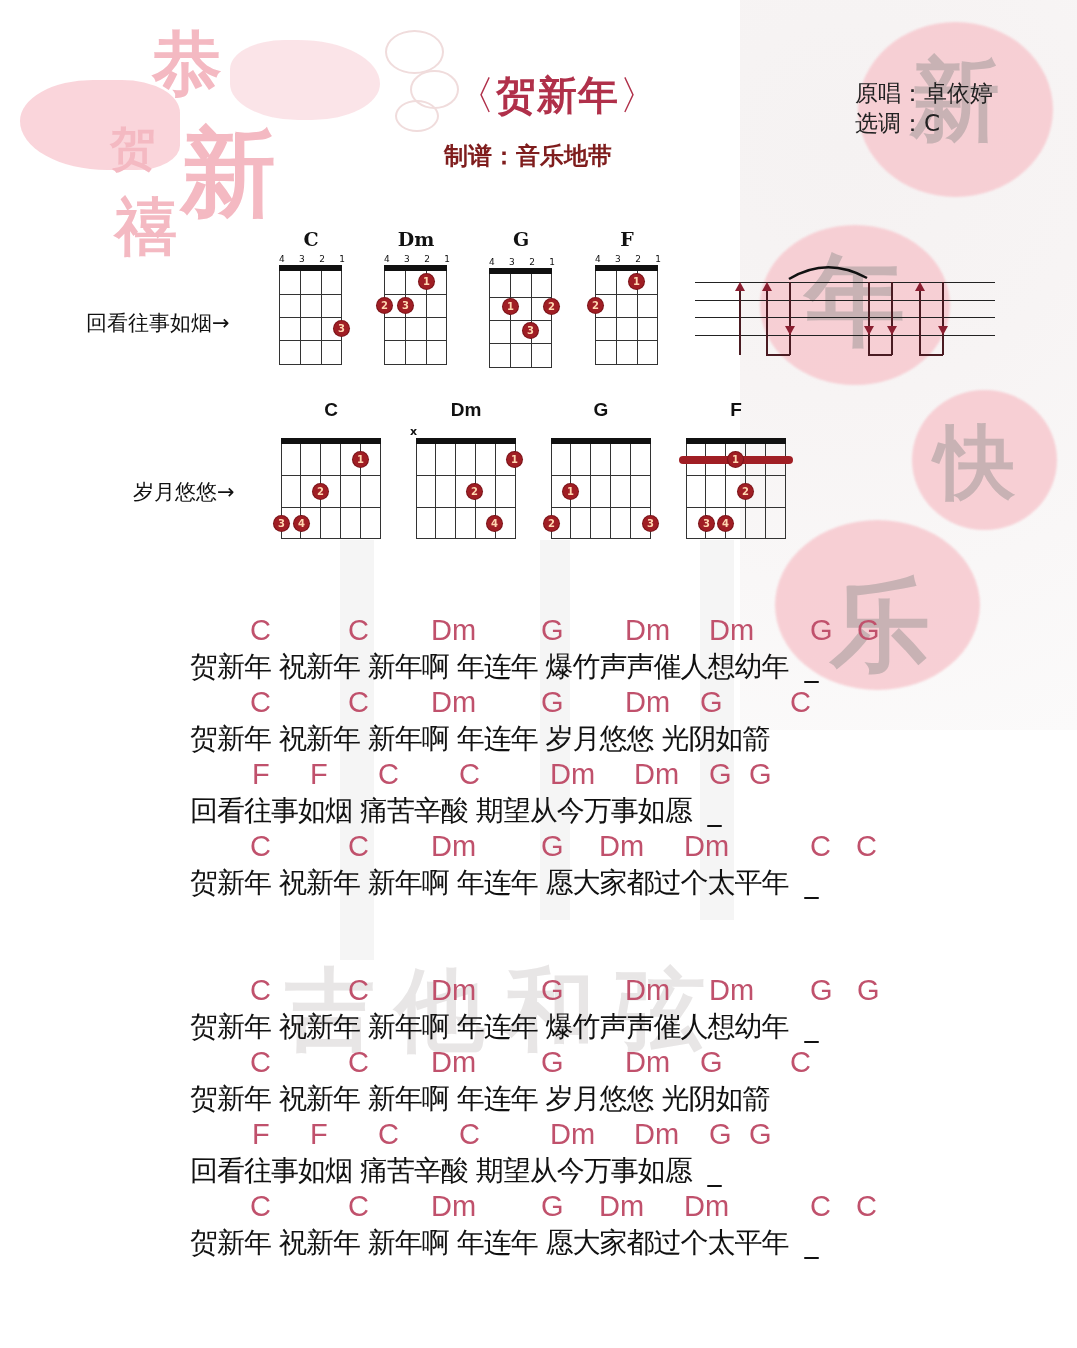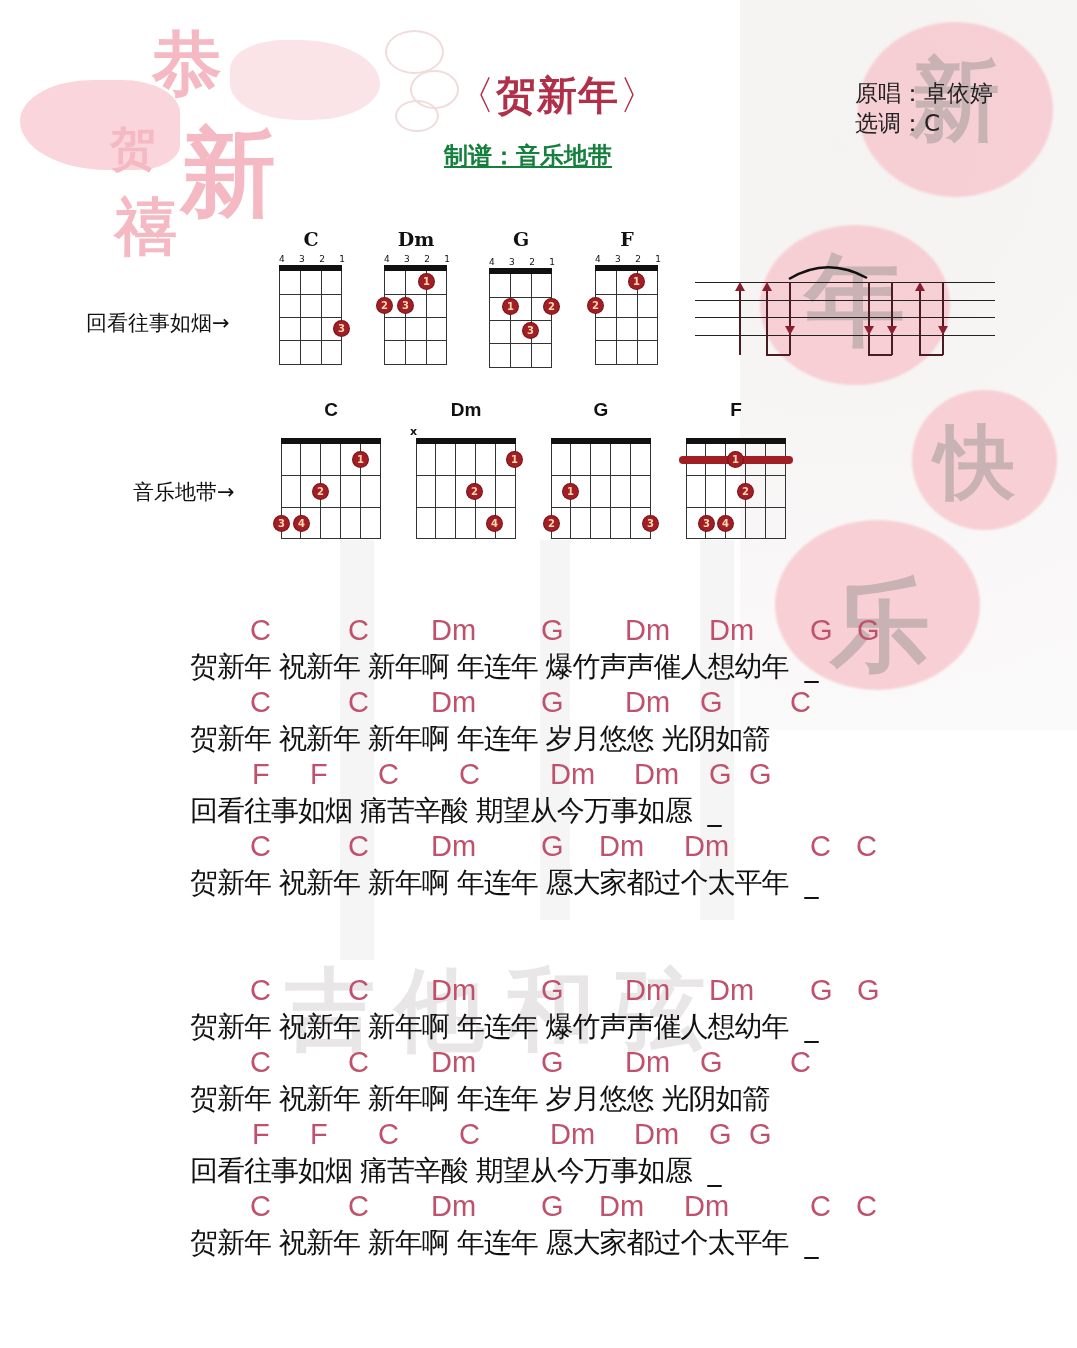--- a/index.html
+++ b/index.html
@@ -17,21 +17,21 @@
   .blob { position:absolute; border-radius:50%; background:#f7c9cf; opacity:.85; filter:blur(1px); }
   .blob-char { position:absolute; color:#b9a9aa; font-family:"DejaVu Serif", serif; font-weight:bold; opacity:.75; }
   .floral { position:absolute; color:#f4b9c2; font-family:"DejaVu Serif", serif; font-weight:bold; }
   .cloud { position:absolute; border:2px solid #f0dcdc; border-radius:50%; }
   .watermark-block { position:absolute; background:#ececec; opacity:.55; }
   .watermark-text { position:absolute; color:#e8e6e6; font-weight:bold; letter-spacing:20px; }
 
   
   .title { left:455px; top:68px; font-size:40px; font-weight:bold; color:#b0304a; letter-spacing:1px; }
   .title .br { font-weight:normal; color:#b0304a; }
-  .arranger { left:444px; top:140px; font-size:24px; font-weight:bold; color:#15803d;text-decoration:underline; }
+  .arranger { left:444px; top:140px; font-size:24px; font-weight:bold; color:#7f1d1d; }
   .meta { left:855px; font-size:23px; color:#222; }
   .meta1 { top:78px; }
   .meta2 { top:108px; }
 
   
   .row-label { font-size:21px; color:#111; }
 
   
   .chord { position:absolute; }
   .chord-name { position:absolute; width:100%; text-align:center; font-weight:bold; color:#111; }
@@ -210,21 +210,21 @@
   <div class="strum-v" style="left:196px;top:20px;height:73px;"></div>
   <div class="arrow-down" style="left:192px;top:64px;"></div>
 
   <div class="strum-v" style="left:224px;top:22px;height:71px;"></div>
   <div class="arrow-up" style="left:220px;top:20px;"></div>
   <div class="strum-h" style="left:224px;top:92px;width:24px;"></div>
   <div class="strum-v" style="left:247px;top:20px;height:73px;"></div>
   <div class="arrow-down" style="left:243px;top:64px;"></div>
 </div>
 
-<div class="abs row-label" style="left:133px;top:478px;">音乐地带→</div>
+<div class="abs row-label" style="left:133px;top:478px;">岁月悠悠→</div>
 
 <div class="chord gtr" style="left:281px;top:405px;width:100px;height:134px;">
   <div class="chord-name">C</div>
   <div class="nut" style="left:0;top:33px;width:100px;height:6px;"></div>
   <div class="grid-v" style="left:0;top:39px;width:1px;height:94px;"></div>
   <div class="grid-v" style="left:19px;top:39px;width:1px;height:94px;"></div>
   <div class="grid-v" style="left:39px;top:39px;width:1px;height:94px;"></div>
   <div class="grid-v" style="left:59px;top:39px;width:1px;height:94px;"></div>
   <div class="grid-v" style="left:79px;top:39px;width:1px;height:94px;"></div>
   <div class="grid-v" style="left:99px;top:39px;width:1px;height:94px;"></div>

